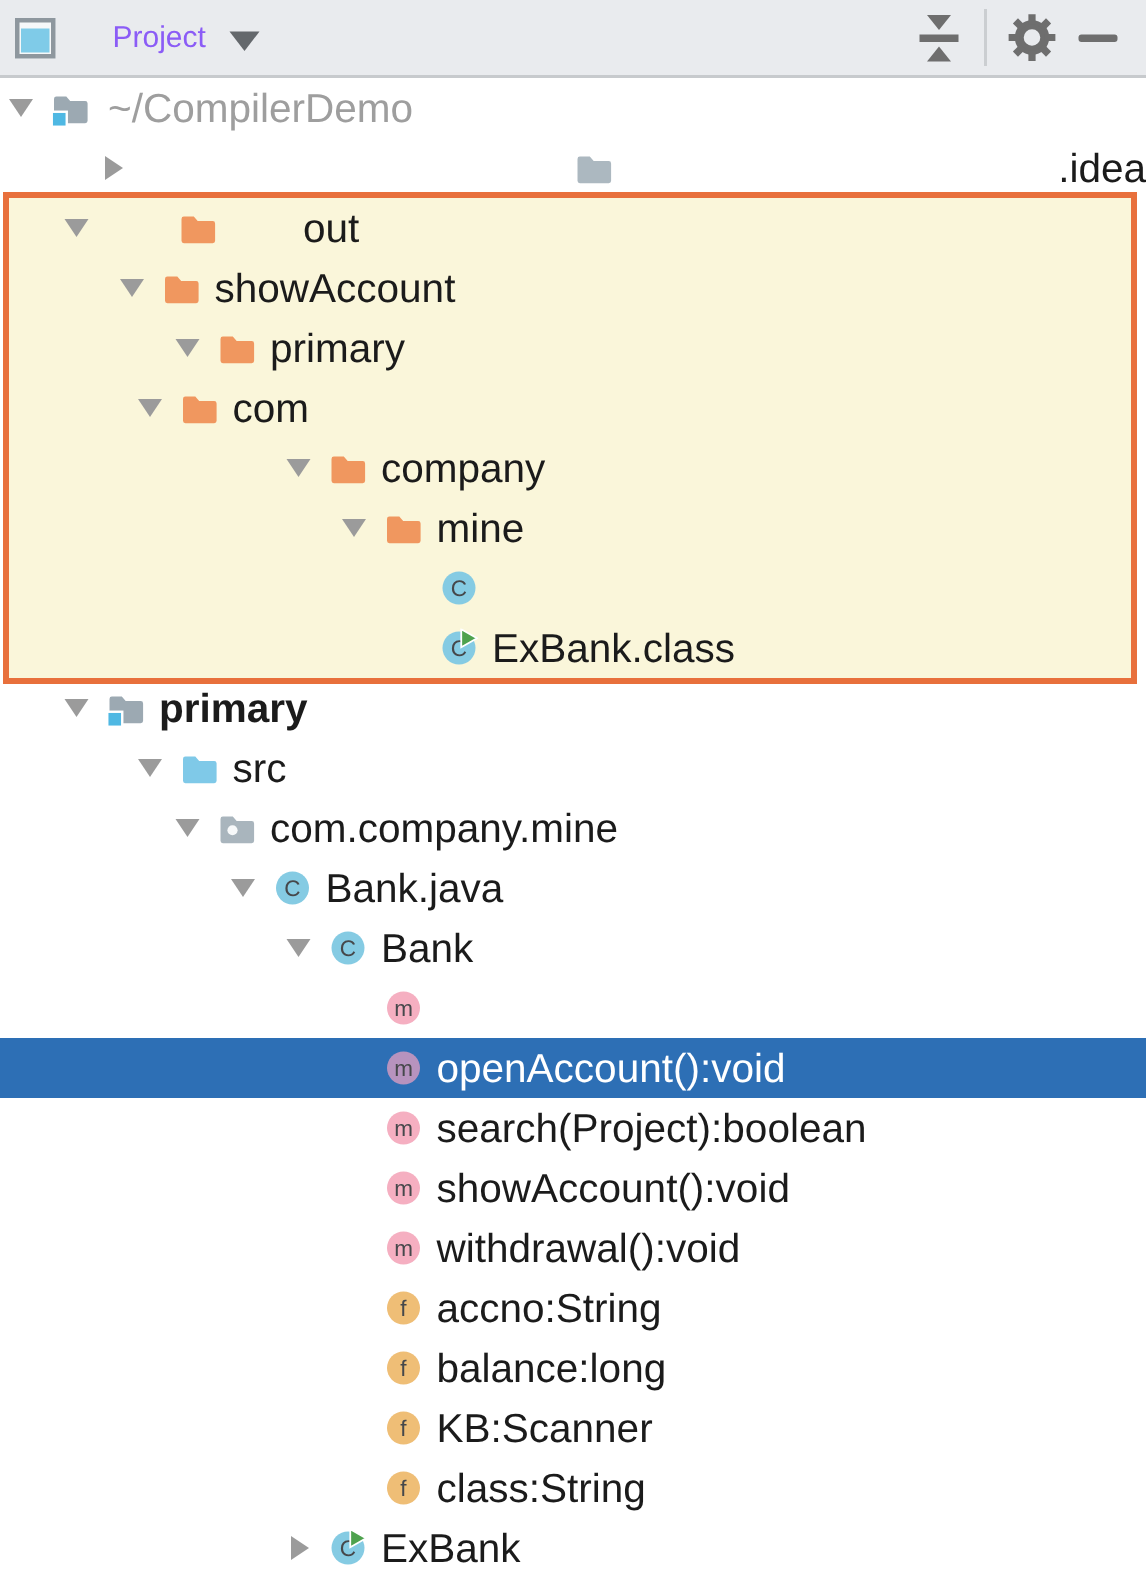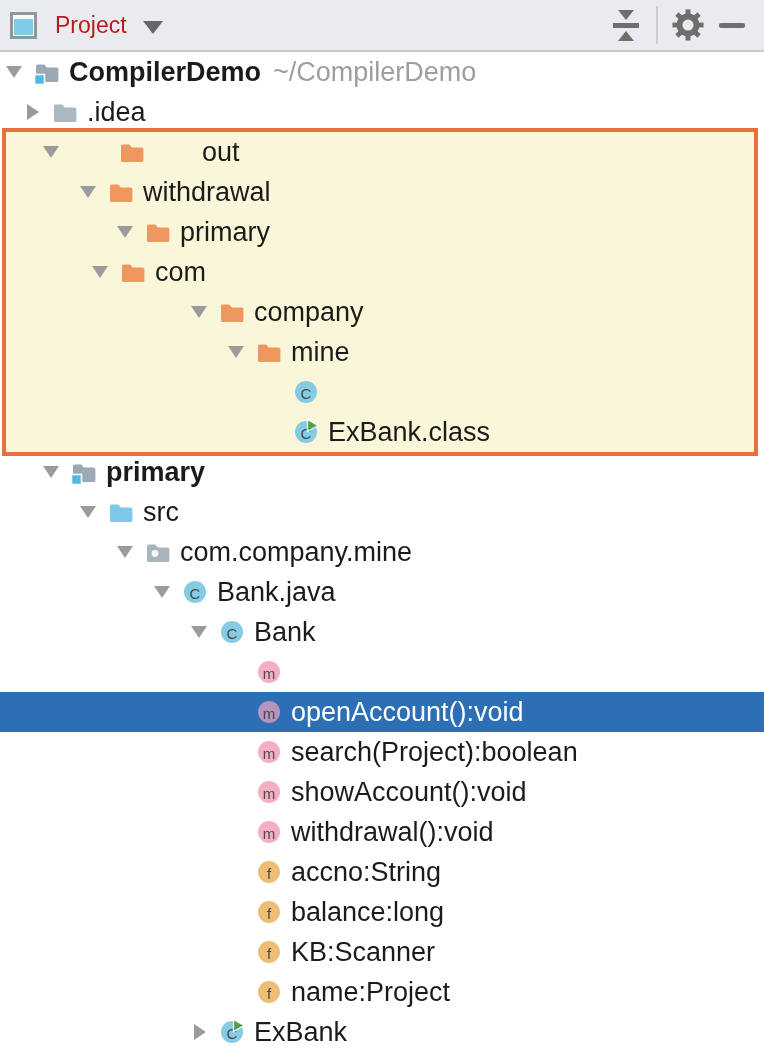--- a/index.html
+++ b/index.html
@@ -24,21 +24,21 @@
   .tw-tab{display:flex;align-items:center;cursor:default;}
   .tw-icon{width:27px;height:27px;margin-right:18px;position:relative;}
   .tw-icon .frame{
     position:absolute;inset:0;
     border:3px solid #8E979E;background:#F6F8F9;box-sizing:border-box;
   }
   .tw-icon .pane{
     position:absolute;left:4px;top:7px;right:4px;bottom:4px;
     background:#7FCBE8;
   }
-  .tw-title{font-size:23px;color:#b91c1c;}
+  .tw-title{font-size:20px;color:#8b5cf6;margin-left:20px;}
   .caret-down{
     width:0;height:0;margin-left:16px;margin-top:4px;
     border-left:10px solid transparent;border-right:10px solid transparent;
     border-top:13px solid #64686C;
   }
   #toolbar-right{margin-left:auto;display:flex;align-items:center;gap:0;}
   .tb-btn{display:flex;align-items:center;justify-content:center;width:44px;height:40px;cursor:default;}
   
   .collapse-glyph{display:flex;flex-direction:column;align-items:center;}
   .collapse-glyph .tri-dn{width:0;height:0;border-left:8px solid transparent;border-right:8px solid transparent;border-top:10px solid #6E6E6E;}
@@ -124,24 +124,23 @@
       <div class="row" style="padding-left: 4px;">
         <div class="arrow-slot">
           <div class="arr-exp"></div>
         </div>
         <div class="node-icon">
           <svg width="26" height="26" viewBox="0 0 26 26">
             <path d="M2 21.5 V7 a1.6 1.6 0 0 1 1.6 -1.6 h6.6 l2.6 3 h10 A1.6 1.6 0 0 1 24.4 10 v11.5 a1.6 1.6 0 0 1 -1.6 1.6 h-19.2 A1.6 1.6 0 0 1 2 21.5 Z" fill="#9CA9B2"></path>
             <rect x="0.5" y="15.5" width="10" height="10" fill="#4FB8E3" stroke="#ffffff" stroke-width="1.6"></rect>
           </svg>
         </div>
-        <span class="lbl bold">CompilerDemo</span>
         <span class="sfx">~/CompilerDemo</span>
       </div>
-      <div class="row" style="padding-left: 22px;">
+      <div class="row" style="padding-left: 65px; justify-content: space-between;">
         <div class="arrow-slot">
           <div class="arr-col"></div>
         </div>
         <div class="node-icon">
           <svg width="26" height="26" viewBox="0 0 26 26">
             <path d="M2 21.5 V7 a1.6 1.6 0 0 1 1.6 -1.6 h6.6 l2.6 3 h10 A1.6 1.6 0 0 1 24.4 10 v11.5 a1.6 1.6 0 0 1 -1.6 1.6 h-19.2 A1.6 1.6 0 0 1 2 21.5 Z" fill="#ACB8C0"></path>
           </svg>
         </div>
         <span class="lbl">.idea</span>
       </div>
@@ -158,21 +157,21 @@
       </div>
       <div class="row" style="padding-left: 78px;">
         <div class="arrow-slot">
           <div class="arr-exp"></div>
         </div>
         <div class="node-icon">
           <svg width="26" height="26" viewBox="0 0 26 26">
             <path d="M2 21.5 V7 a1.6 1.6 0 0 1 1.6 -1.6 h6.6 l2.6 3 h10 A1.6 1.6 0 0 1 24.4 10 v11.5 a1.6 1.6 0 0 1 -1.6 1.6 h-19.2 A1.6 1.6 0 0 1 2 21.5 Z" fill="#F0975F"></path>
           </svg>
         </div>
-        <span class="lbl">withdrawal</span>
+        <span class="lbl">showAccount</span>
       </div>
       <div class="row" style="padding-left: 115px;">
         <div class="arrow-slot">
           <div class="arr-exp"></div>
         </div>
         <div class="node-icon">
           <svg width="26" height="26" viewBox="0 0 26 26">
             <path d="M2 21.5 V7 a1.6 1.6 0 0 1 1.6 -1.6 h6.6 l2.6 3 h10 A1.6 1.6 0 0 1 24.4 10 v11.5 a1.6 1.6 0 0 1 -1.6 1.6 h-19.2 A1.6 1.6 0 0 1 2 21.5 Z" fill="#F0975F"></path>
           </svg>
         </div>
@@ -236,21 +235,21 @@
           <div class="arr-exp"></div>
         </div>
         <div class="node-icon">
           <svg width="26" height="26" viewBox="0 0 26 26">
             <path d="M2 21.5 V7 a1.6 1.6 0 0 1 1.6 -1.6 h6.6 l2.6 3 h10 A1.6 1.6 0 0 1 24.4 10 v11.5 a1.6 1.6 0 0 1 -1.6 1.6 h-19.2 A1.6 1.6 0 0 1 2 21.5 Z" fill="#9CA9B2"></path>
             <rect x="0.5" y="15.5" width="10" height="10" fill="#4FB8E3" stroke="#ffffff" stroke-width="1.6"></rect>
           </svg>
         </div>
         <span class="lbl bold">primary</span>
       </div>
-      <div class="row" style="padding-left: 78px;">
+      <div class="row" style="padding-left: 78px; margin-left: 12px;">
         <div class="arrow-slot">
           <div class="arr-exp"></div>
         </div>
         <div class="node-icon">
           <svg width="26" height="26" viewBox="0 0 26 26">
             <path d="M2 21.5 V7 a1.6 1.6 0 0 1 1.6 -1.6 h6.6 l2.6 3 h10 A1.6 1.6 0 0 1 24.4 10 v11.5 a1.6 1.6 0 0 1 -1.6 1.6 h-19.2 A1.6 1.6 0 0 1 2 21.5 Z" fill="#7FC9E8"></path>
           </svg>
         </div>
         <span class="lbl">src</span>
       </div>
@@ -370,21 +369,21 @@
         <span class="lbl">KB:Scanner</span>
       </div>
       <div class="row" style="padding-left: 226px;">
         <div class="arrow-slot"></div>
         <div class="node-icon">
           <svg width="26" height="26" viewBox="0 0 26 26">
             <circle cx="13" cy="13" r="11" fill="#EFBE76"></circle>
             <text x="13" y="14" text-anchor="middle" dominant-baseline="central" font-family="Liberation Sans, sans-serif" font-size="15" fill="#46484B">f</text>
           </svg>
         </div>
-        <span class="lbl">name:Project</span>
+        <span class="lbl">class:String</span>
       </div>
       <div class="row" style="padding-left: 189px;">
         <div class="arrow-slot">
           <div class="arr-col"></div>
         </div>
         <div class="node-icon">
           <svg width="26" height="26" viewBox="0 0 26 26">
             <circle cx="13" cy="13" r="11" fill="#85CBE3"></circle>
             <text x="13" y="14" text-anchor="middle" dominant-baseline="central" font-family="Liberation Sans, sans-serif" font-size="15" fill="#46484B">C</text>
             <polygon points="14.5,0.5 25,6.5 14.5,12.5" fill="#4EA24E" stroke="#ffffff" stroke-width="1.2"></polygon>

